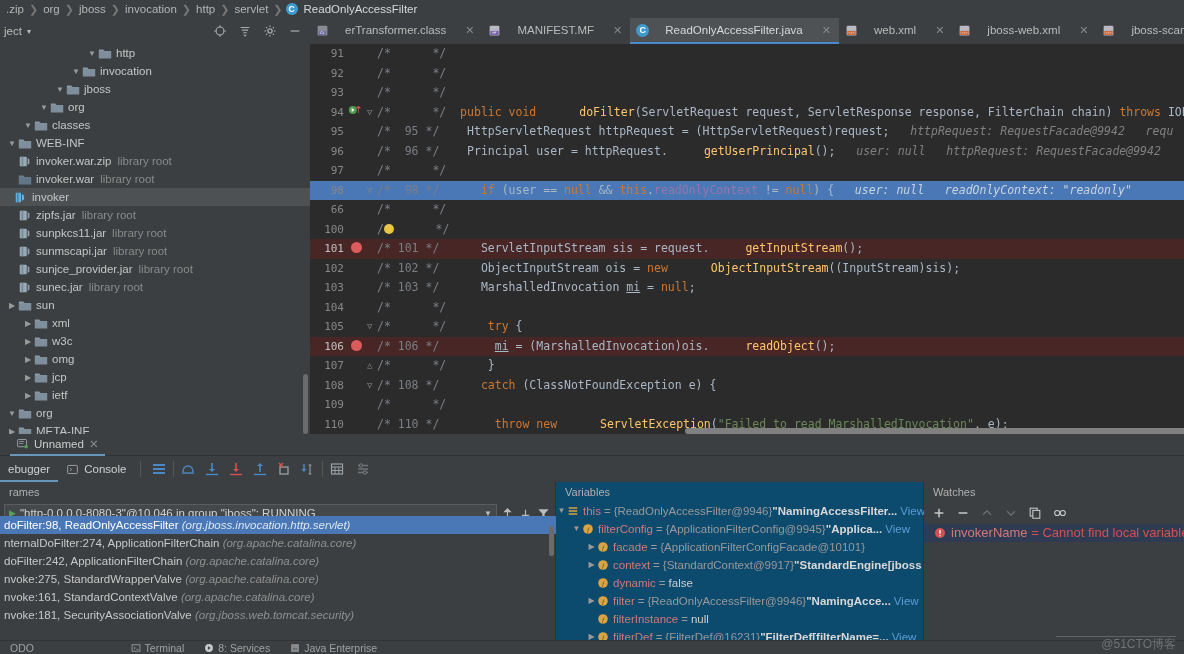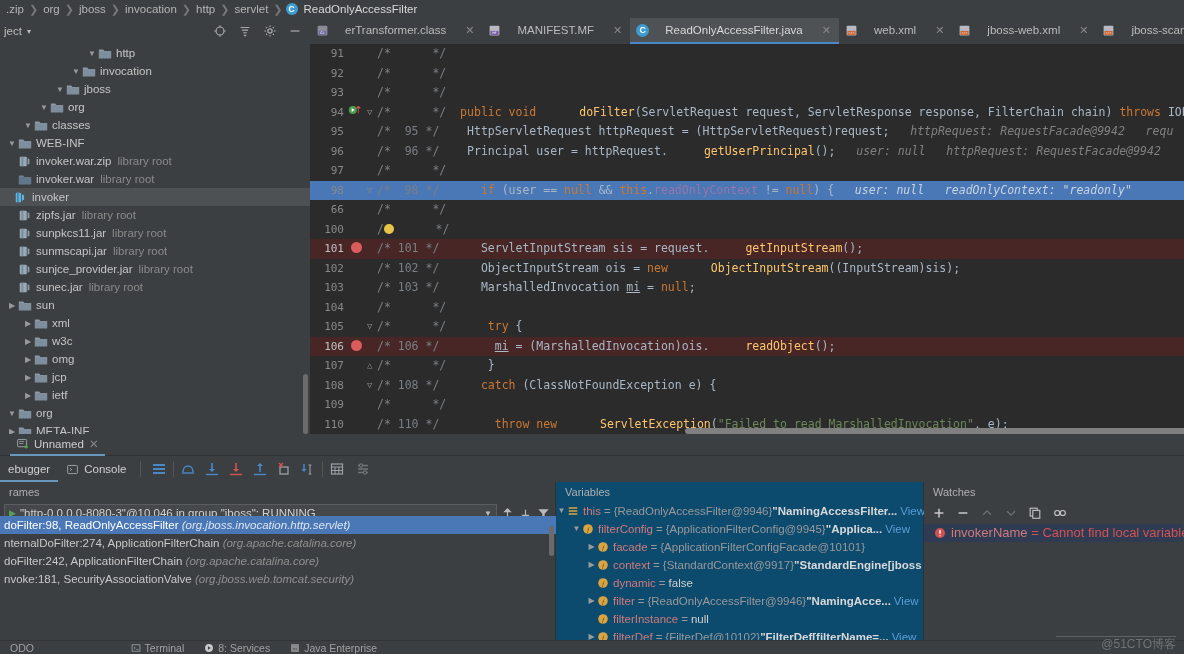--- a/index.html
+++ b/index.html
@@ -619,20 +619,22 @@
             <path d="M8 4v8M8 13l3-3H5z" stroke="#bbb" stroke-width="1.2" fill="#bbb"></path>
           </svg>
           <svg width="15" height="15" viewBox="0 0 16 16">
             <path d="M2.5 3.5h11L9.2 8.3V13l-2.4-1.6V8.3z" fill="#bbb"></path>
           </svg>
         </div>
         <div class="frames-list" id="frames">
             <div class="frow sel"><span>doFilter:98, ReadOnlyAccessFilter</span> <span class="fpkg">(org.jboss.invocation.http.servlet)</span></div>
             <div class="frow"><span>nternalDoFilter:274, ApplicationFilterChain</span> <span class="fpkg">(org.apache.catalina.core)</span></div>
             <div class="frow"><span>doFilter:242, ApplicationFilterChain</span> <span class="fpkg">(org.apache.catalina.core)</span></div>
+            <div class="frow"><span>nvoke:275, StandardWrapperValve</span> <span class="fpkg">(org.apache.catalina.core)</span></div>
+            <div class="frow"><span>nvoke:161, StandardContextValve</span> <span class="fpkg">(org.apache.catalina.core)</span></div>
             <div class="frow"><span>nvoke:181, SecurityAssociationValve</span> <span class="fpkg">(org.jboss.web.tomcat.security)</span></div>
           </div>
         <div class="frames-scroll"></div>
       </div>
 
       <div class="pane-vars">
         <div class="pane-title">Variables</div>
         <div id="vars">
             <div class="vrow">
               <span style="display:inline-block;width:0px"></span>
@@ -719,21 +721,21 @@
             </div>
             <div class="vrow">
               <span style="display:inline-block;width:30px"></span>
               <span class="varrow">▶</span>
               <svg class="vico" viewBox="0 0 14 14">
                 <circle cx="7" cy="7" r="5.6" fill="#d9a441"></circle>
                 <text x="7" y="10" font-size="7" fill="#4a3a10" text-anchor="middle" font-family="serif" font-style="italic">f</text>
               </svg>
               <span class="vname">filterDef</span>
               <span class="veq">=</span>
-              <span class="vval">{FilterDef@10102} </span>
+              <span class="vval">{FilterDef@16231} </span>
               <span class="vval-str">"FilterDef[filterName=...</span>
               <span class="vview">View</span>
             </div>
           </div>
       </div>
 
       <div class="pane-watch">
         <div class="pane-title">Watches</div>
         <div class="wtoolbar">
           <svg width="14" height="14" viewBox="0 0 16 16">

